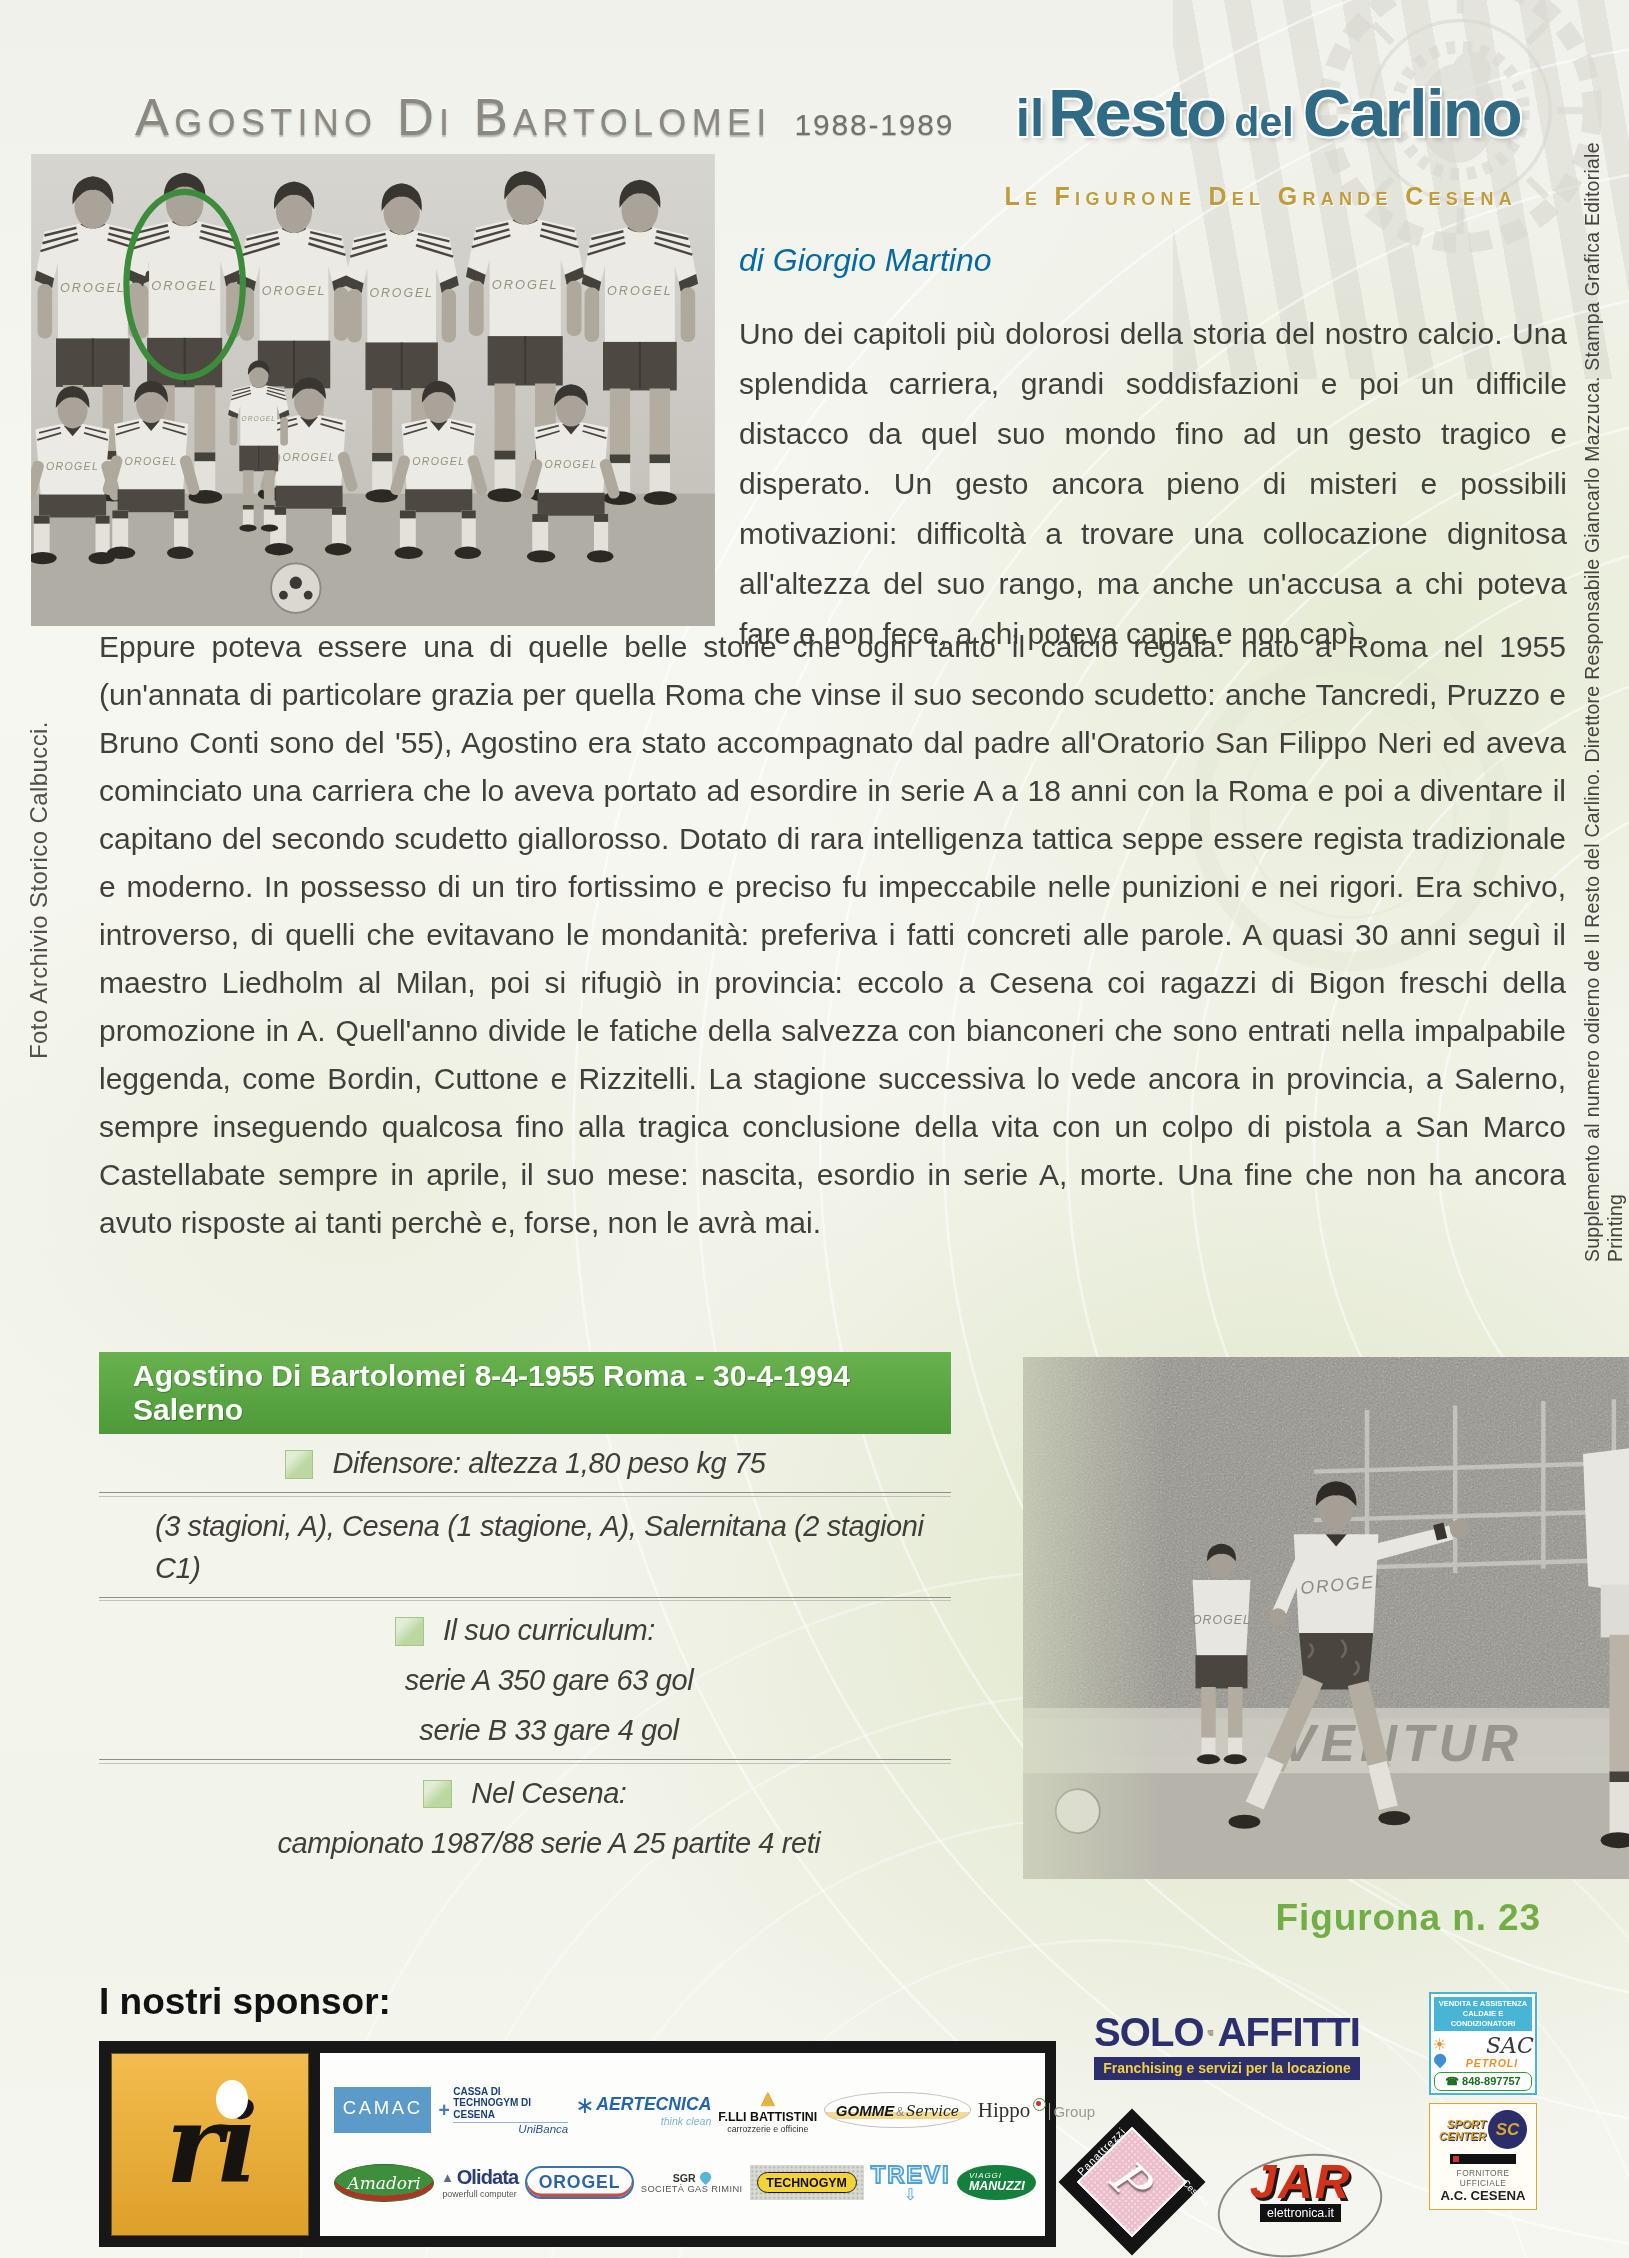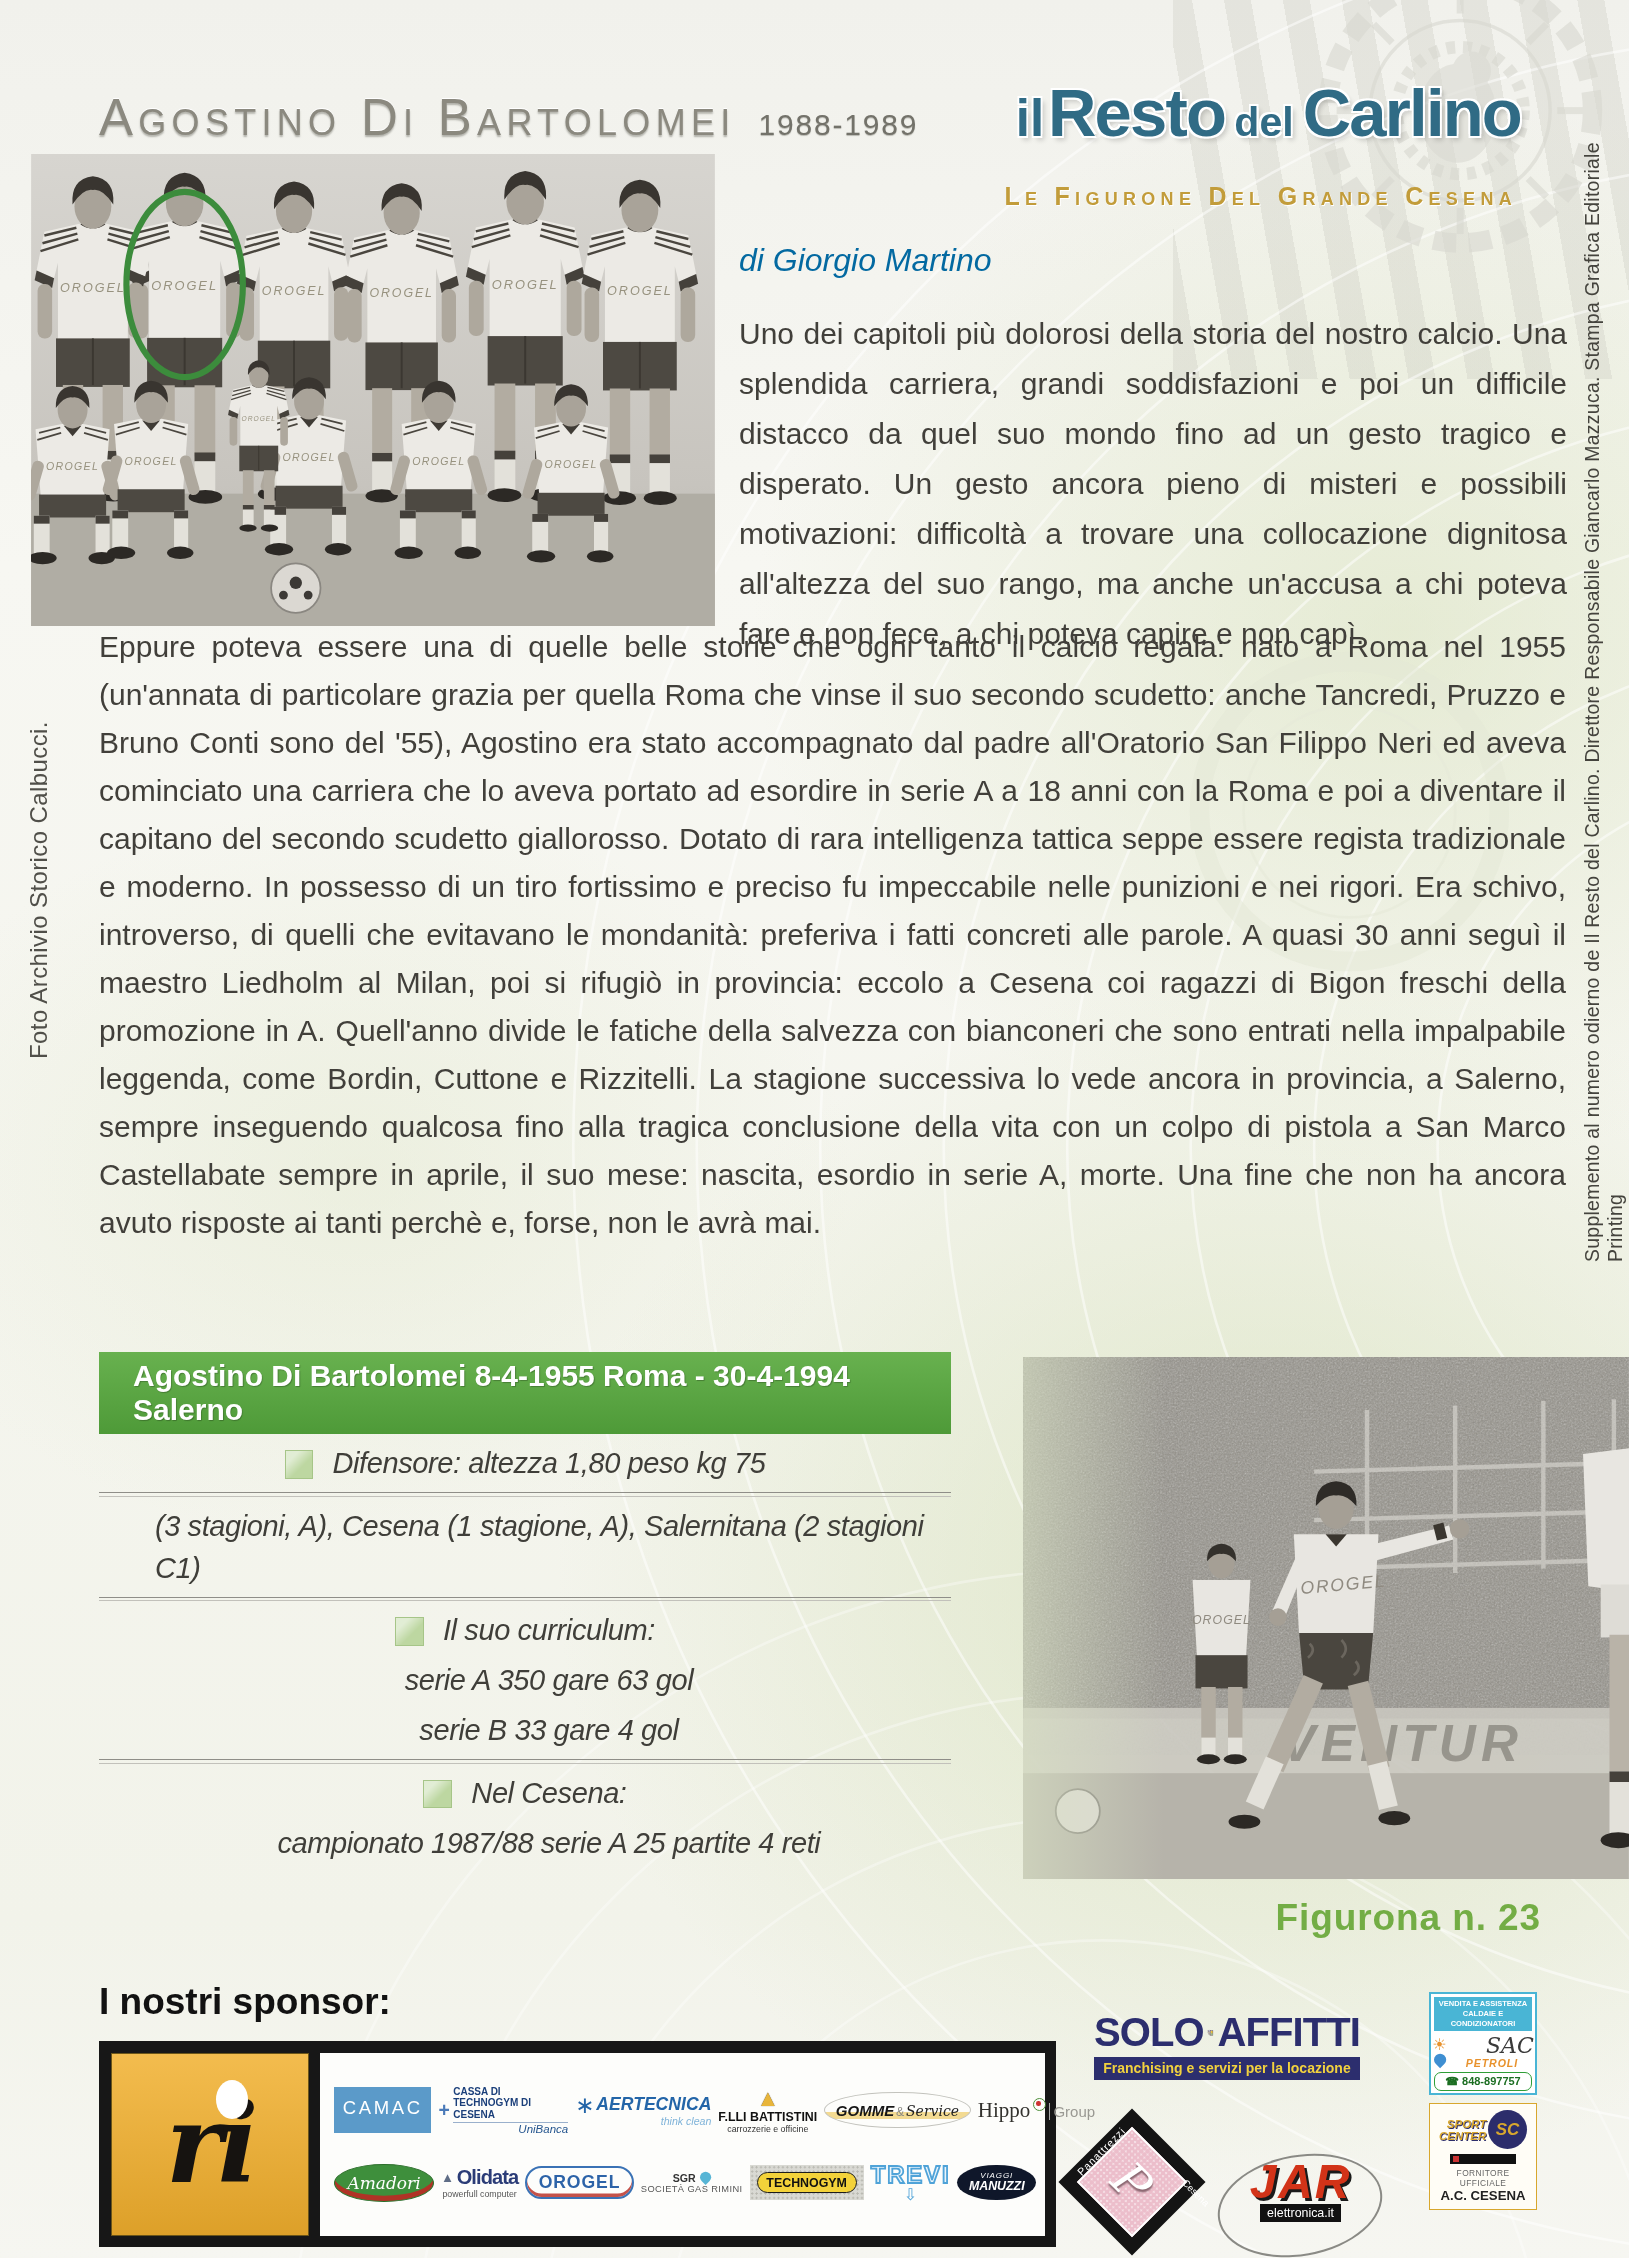--- a/index.html
+++ b/index.html
@@ -11,21 +11,21 @@
      radial-gradient(1191px 1015px at 78% 70%, rgba(201,216,164,.5), transparent 60%),
      radial-gradient(706px 529px at 22% 52%, rgba(214,224,184,.28), transparent 70%),
      linear-gradient(180deg,#f1f1ec,#f7f7f2 25%,#f2f3ea 85%,#f6f6f1);}
   .bg-stripes{position:absolute;left:1173px;top:0;width:456px;height:379px;
      background:repeating-linear-gradient(80deg, rgba(198,198,188,.30) 0 26.5px, rgba(255,255,255,0) 26.5px 58px);}
   .bg-waves{position:absolute;left:0;top:0;}
   .crest{position:absolute;left:1235px;top:-35px;opacity:.6;}
   
   .headline{position:absolute;left:99px;top:88px;white-space:nowrap;}
   .title-text{font-variant:small-caps;font-size:51px;letter-spacing:5.3px;color:#8b897f;
-     text-shadow:0 1.8px 1.8px rgba(80,80,70,.4),0 -0.9px 0 #ffffff;}
+     text-shadow:0 1.8px 1.8px rgba(80,80,70,.4),0 -0.9px 0 #ffffff;margin-left:36px;}
   .season{font-size:30px;color:#73726a;margin-left:23px;letter-spacing:1.8px;
      text-shadow:0 0.9px 0.9px rgba(80,80,70,.35);}
   .brand{position:absolute;right:108px;top:74px;white-space:nowrap;color:#306b85;font-weight:bold;
      text-shadow:1.8px 1.8px 0 #fff,-1.8px 1.8px 0 #fff,1.8px -1.8px 0 #fff,-1.8px -1.8px 0 #fff,3.5px 4.4px 5.3px rgba(0,0,0,.18);}
   .b-il{font-size:51px;}
   .b-big{font-size:67px;letter-spacing:-1.8px;}
   .b-del{font-size:41px;margin:0 5.3px;}
   .subtitle{position:absolute;right:112px;top:182px;font-variant:small-caps;font-weight:bold;
      font-size:25px;letter-spacing:5.3px;color:#c29c3a;text-shadow:0.9px 0.9px 0 #fff;}
   
@@ -104,21 +104,21 @@
   .sgr1{font-size:10.6px;font-weight:bold;color:#333;}
   .sgr-ic{width:10.6px;height:10.6px;background:#57b5d5;border-radius:50% 50% 50% 0;transform:rotate(-45deg);}
   .sgr2{font-size:9.3px;color:#555;font-variant:small-caps;letter-spacing:0.4px;}
   .lg-techno{background:#d9d9d3;background-image:radial-gradient(#b9b9b1 0.9px,transparent 1.1px);
      background-size:4.4px 4.4px;padding:7px;}
   .tg-in{display:block;background:#f3d23a;border:1.8px solid #1c1c1c;border-radius:10.6px;padding:2.6px 8.8px;
      font-variant:small-caps;font-weight:bold;font-size:12.4px;color:#111;}
   .lg-trevi{display:flex;flex-direction:column;align-items:center;line-height:1;}
   .tv1{font-size:24px;font-weight:bold;color:#eaf5fc;-webkit-text-stroke:1.8px #4fa3d8;letter-spacing:1.8px;}
   .tv-ic{color:#4fa3d8;font-size:16px;}
-  .lg-manuzzi{background:#0f172a;border-radius:50%;padding:7px 11.5px;text-align:center;line-height:1.05;}
+  .lg-manuzzi{background:#15803d;border-radius:50%;padding:7px 11.5px;line-height:1.05;}
   .mz1{display:block;color:#fff;font-style:italic;font-size:8px;letter-spacing:0.9px;}
   .mz2{display:block;color:#fff;font-weight:bold;font-style:italic;font-size:12.4px;}
   
   .solo{position:absolute;left:1094px;top:2010px;width:266px;}
   .sa-top{display:flex;align-items:center;justify-content:center;gap:3.5px;}
   .sa-word{font-size:40px;font-weight:bold;color:#2c2e6e;letter-spacing:-0.9px;}
   .sa-ic{width:48px;height:42px;}
   .sa-bar{margin-top:1.8px;background:#2c2e6e;color:#f2d23e;font-weight:bold;font-size:14px;
      text-align:center;padding:3.5px 3.5px;}
   .pana{position:absolute;left:1066px;top:2116px;width:132px;height:132px;}

